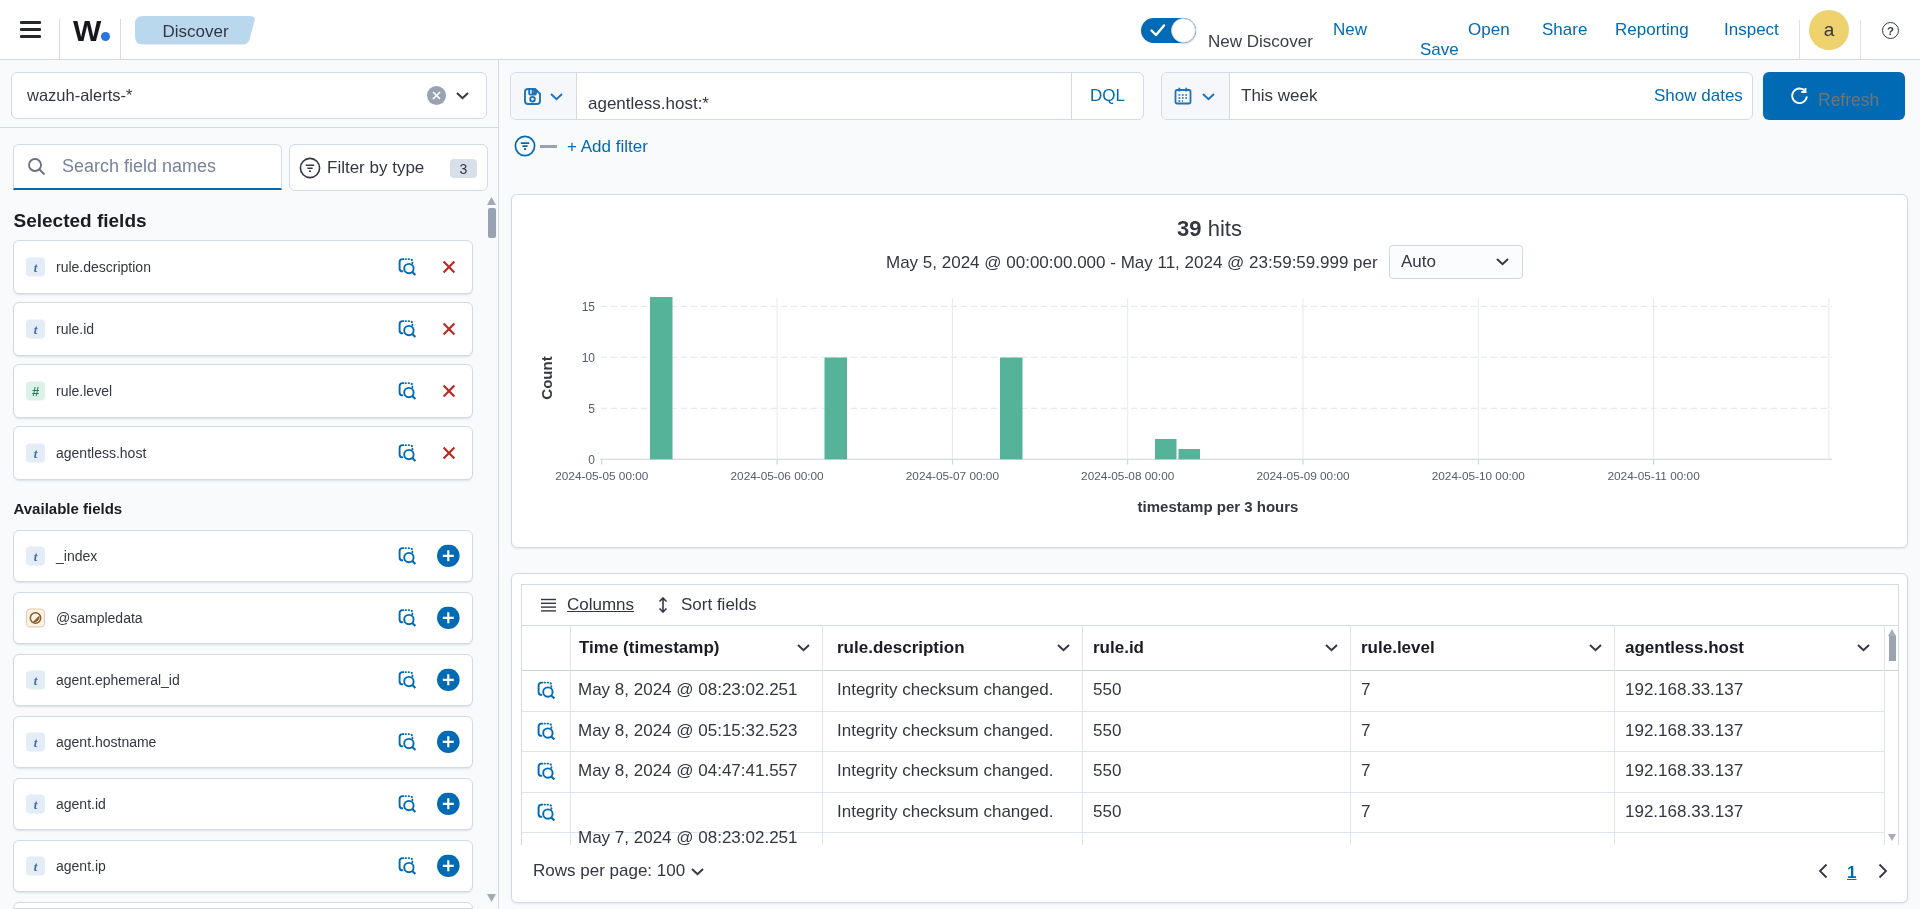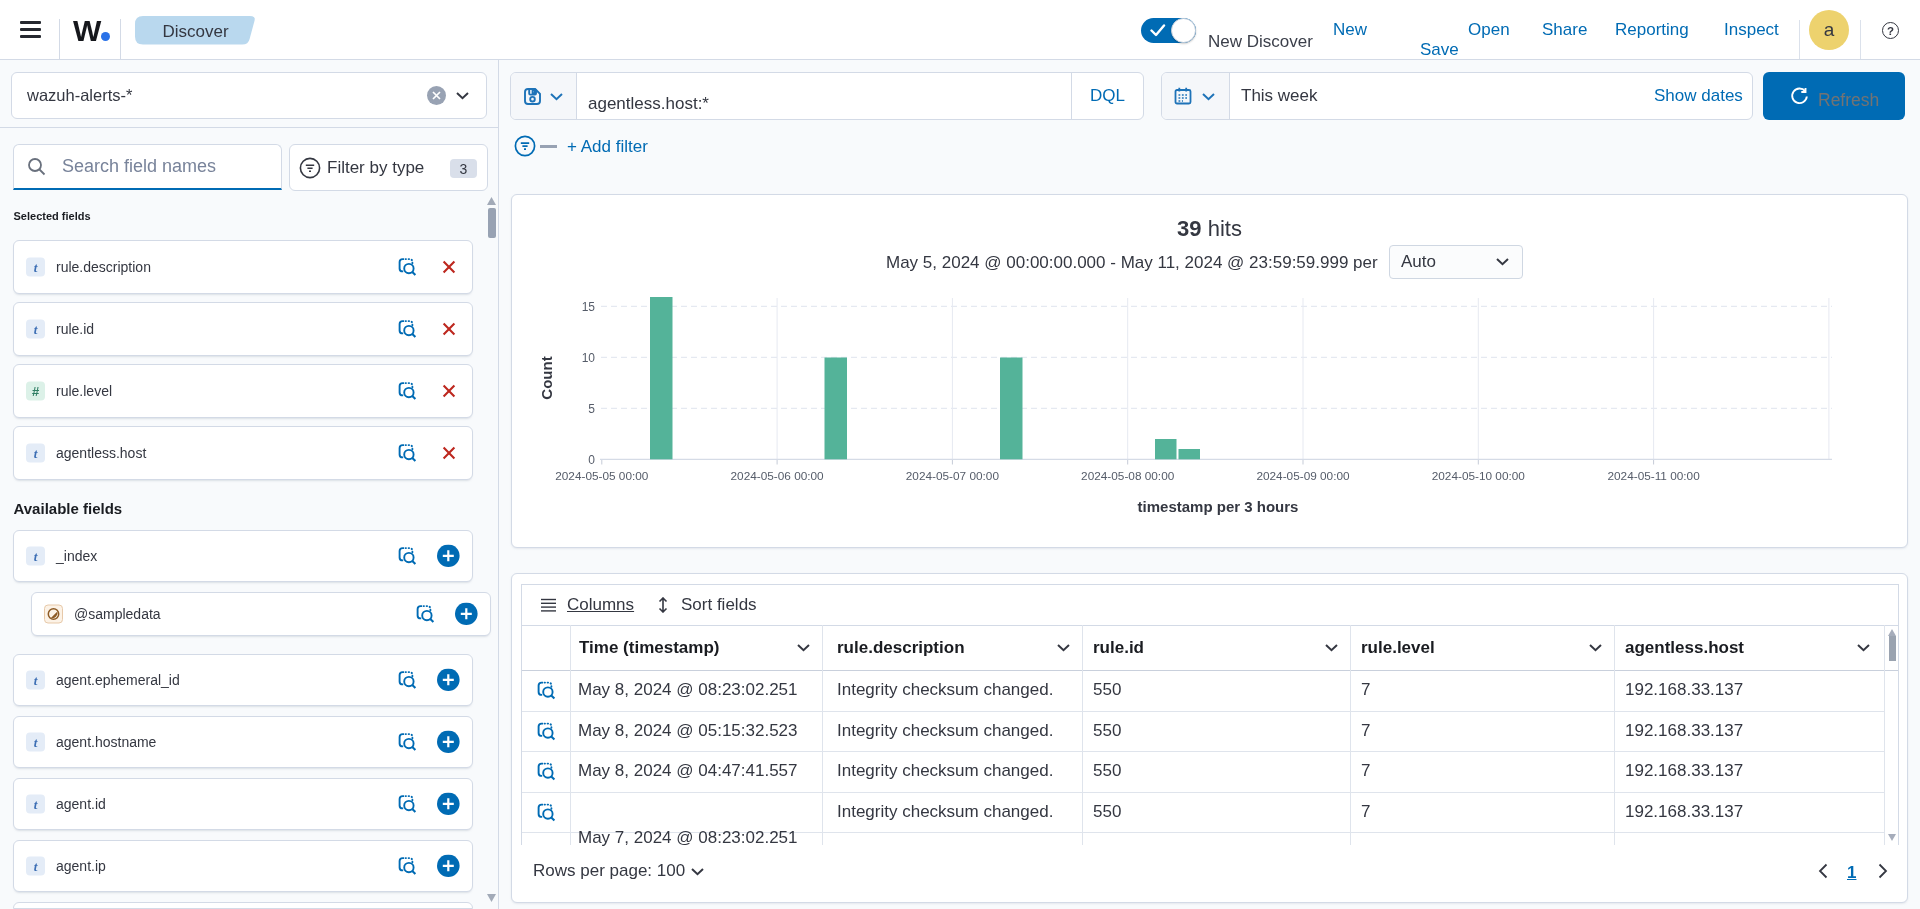--- a/index.html
+++ b/index.html
@@ -99,21 +99,21 @@
 <div class="abs" style="left:62px;top:144px;height:45px;display:flex;align-items:center;font-size:18px;color:#78839a;">Search field names</div>
 
 <div class="abs" style="left:289px;top:144px;width:199px;height:47px;background:#fff;border:1px solid #d3dae6;border-radius:6px;"></div>
 <svg class="abs" style="left:299px;top:157px" width="22" height="22">
     <circle cx="11" cy="11" r="9.6" stroke="#343741" stroke-width="1.6" fill="none"></circle>
     <path d="M6.8 8.2 H15.2 M8.4 11.2 H13.6 M10 14.2 H12" stroke="#343741" stroke-width="1.6"></path>
   </svg>
 <div class="abs" style="left:327px;top:144px;height:47px;display:flex;align-items:center;font-size:17px;color:#343741;">Filter by type</div>
 <div class="abs" style="left:450px;top:159px;width:27px;height:19px;border-radius:4px;background:#d9dfea;display:flex;align-items:center;justify-content:center;font-size:14px;color:#343741;">3</div>
 
-<div class="abs" style="left:13.5px;top:210px;font-size:11px;font-weight:bold;color:#1a1c21;">Selected fields</div>
+<div class="abs" style="left:13.5px;top:210px;font-size:19px;font-weight:bold;color:#1a1c21;">Selected fields</div>
 
 <div class="card" style="top:240px;height:54px;">
   <span class="tok tok-t">t</span>
     <span class="fname">rule.description</span>
   <svg class="icon-mag" width="21" height="21">
       <use href="#magdoc"></use>
     </svg>
   <svg class="icon-x" width="14" height="14">
       <use href="#redx"></use>
     </svg>
@@ -154,21 +154,21 @@
 <div class="card" style="top:530px;height:52px;">
   <span class="tok tok-t">t</span>
     <span class="fname">_index</span>
   <svg class="icon-mag" width="21" height="21">
       <use href="#magdoc"></use>
     </svg>
   <svg class="icon-plus" width="23" height="23">
       <use href="#pluscirc"></use>
     </svg>
 </div>
-<div class="card" style="top:592px;height:44px;margin-left:18px;">
+<div class="card" style="top:592px;height:52px;">
   <span class="tok" style="background:#fcf2e6;border:1px solid #e7c9a9;">
       <svg width="13" height="13" viewBox="0 0 13 13">
         <circle cx="6.5" cy="6.5" r="5.2" fill="none" stroke="#8d5b25" stroke-width="1.5"></circle>
         <path d="M10.4 3.9 A5.2 5.2 0 0 1 3.9 10.4 Z" fill="#8d5b25"></path>
       </svg>
     </span>
   <span class="fname">@sampledata</span>
   <svg class="icon-mag" width="21" height="21">
       <use href="#magdoc"></use>
     </svg>

